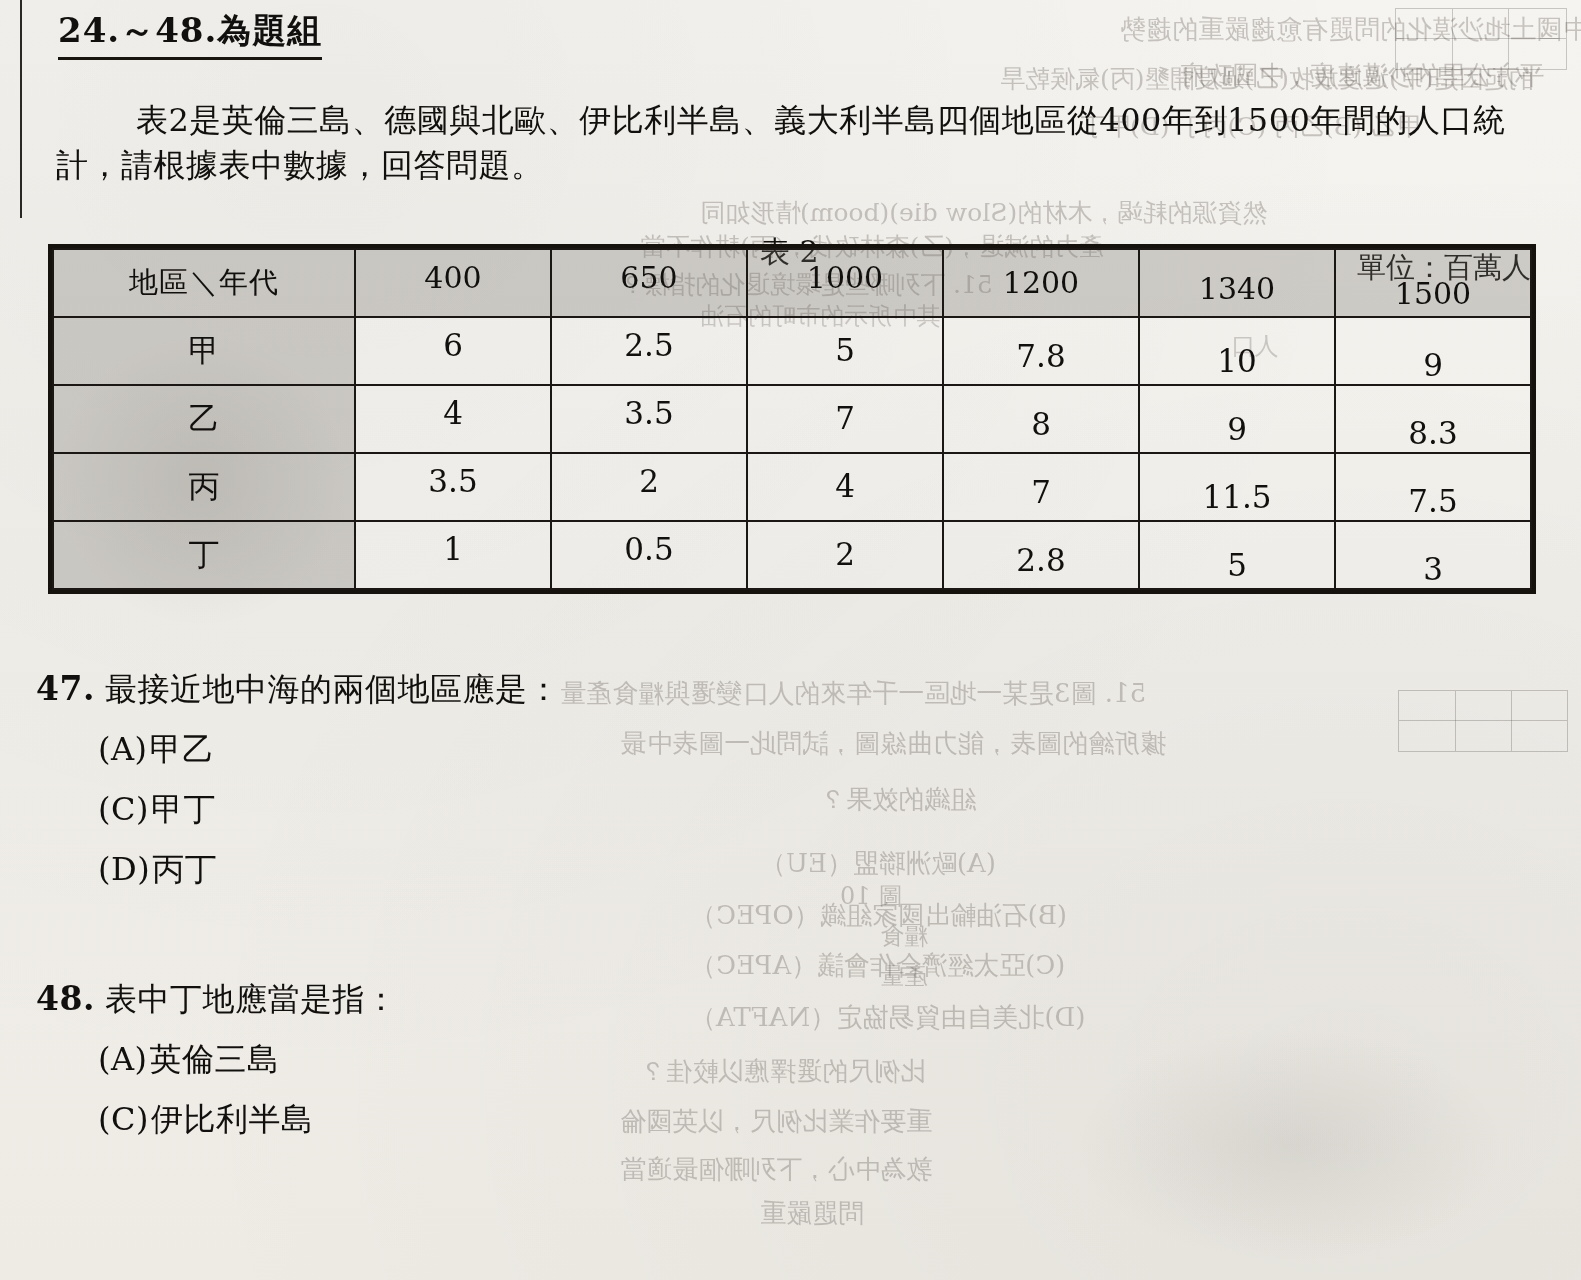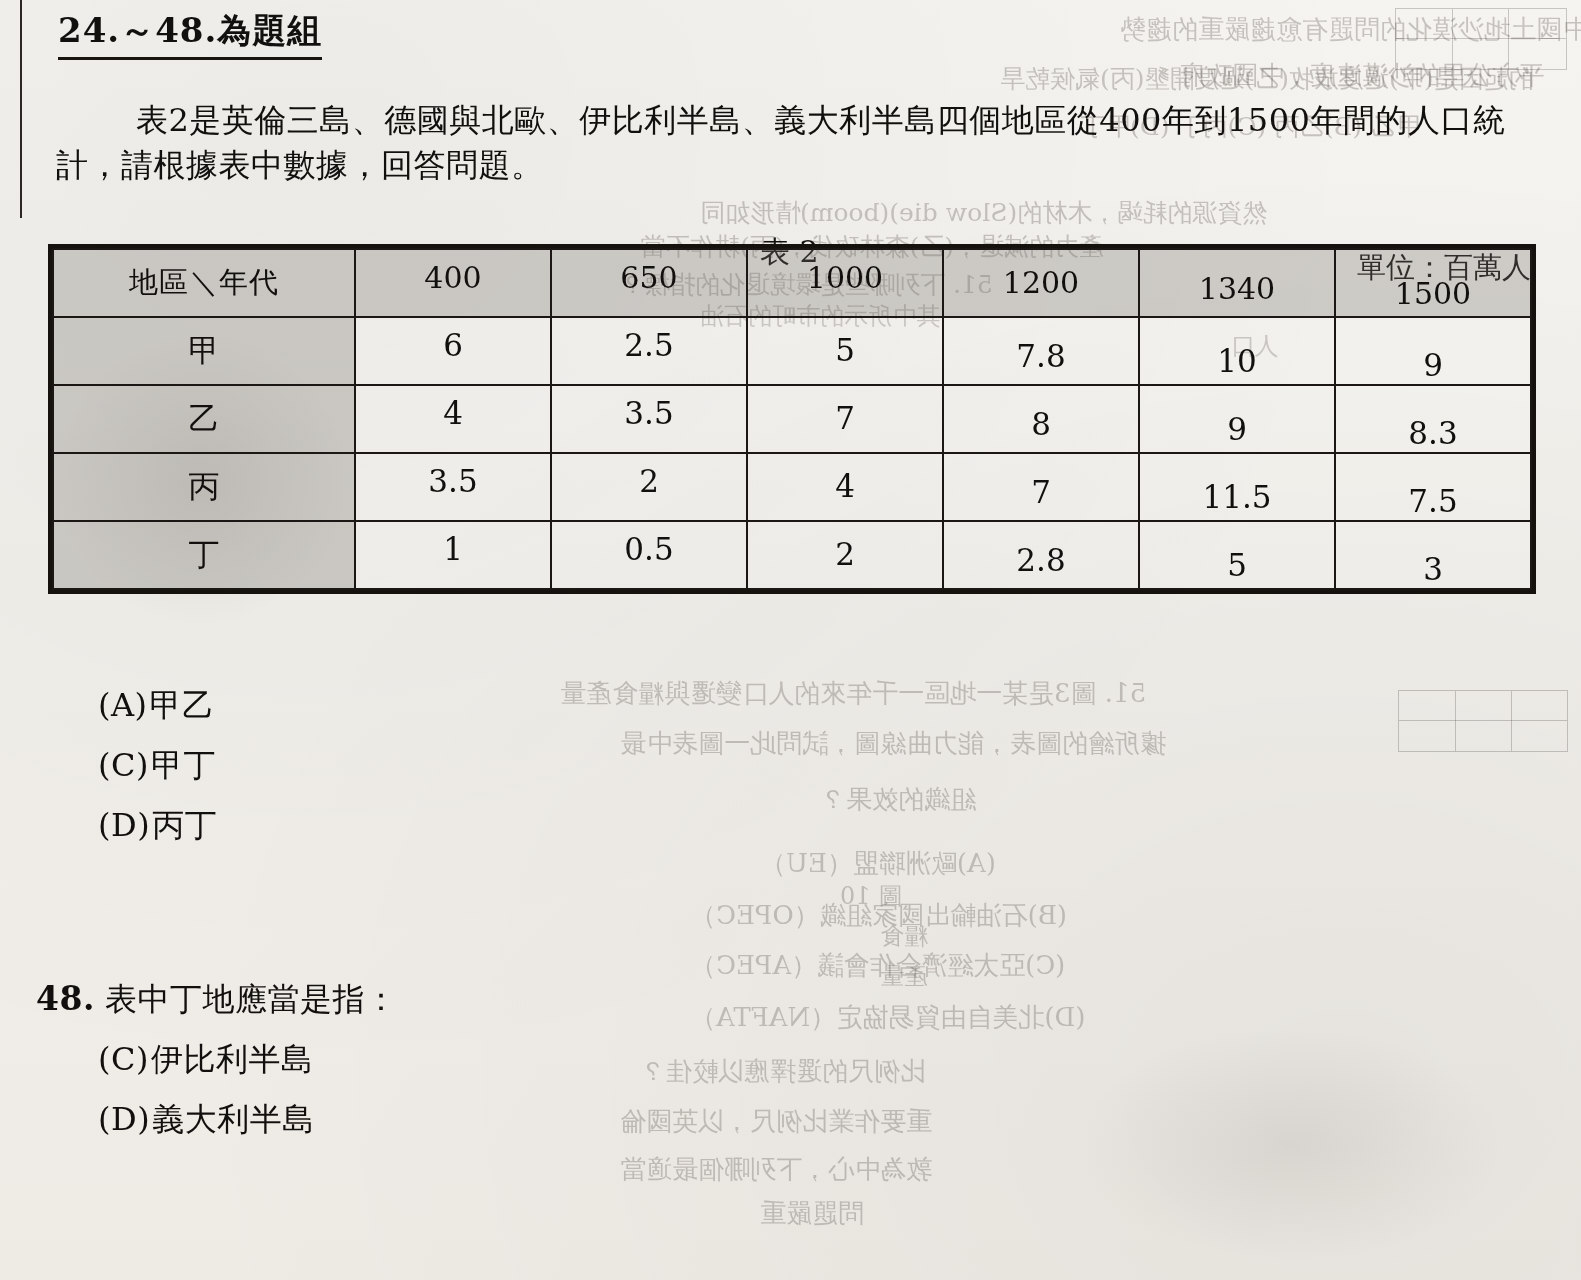--- a/index.html
+++ b/index.html
@@ -279,36 +279,39 @@
             <td><span class="v1">2</span></td>
             <td><span class="v2">2.8</span></td>
             <td><span class="v3">5</span></td>
             <td><span class="v4">3</span></td>
           </tr>
         </tbody>
     </table>
   </div>
 
   <div class="q" id="q47">
+    <div class="q-stem">
+      <span class="q-num">47.</span><span>最接近地中海的兩個地區應是：</span>
+    </div>
     <div class="opt">
       <span class="mark">(A)</span><span>甲乙</span>
     </div>
     <div class="opt">
       <span class="mark">(C)</span><span>甲丁</span>
     </div>
     <div class="opt">
       <span class="mark">(D)</span><span>丙丁</span>
     </div>
   </div>
 
   <div class="q" id="q48">
     <div class="q-stem">
       <span class="q-num">48.</span><span>表中丁地應當是指：</span>
     </div>
     <div class="opt">
+      <span class="mark">(A)</span><span>英倫三島</span>
+    </div>
+    <div class="opt">
       <span class="mark">(C)</span><span>伊比利半島</span>
     </div>
-    <div class="opt">
-      <span class="mark">(D)</span><span>義大利半島</span>
-    </div>
   </div>
 
 </div>
 
 </body></html>

